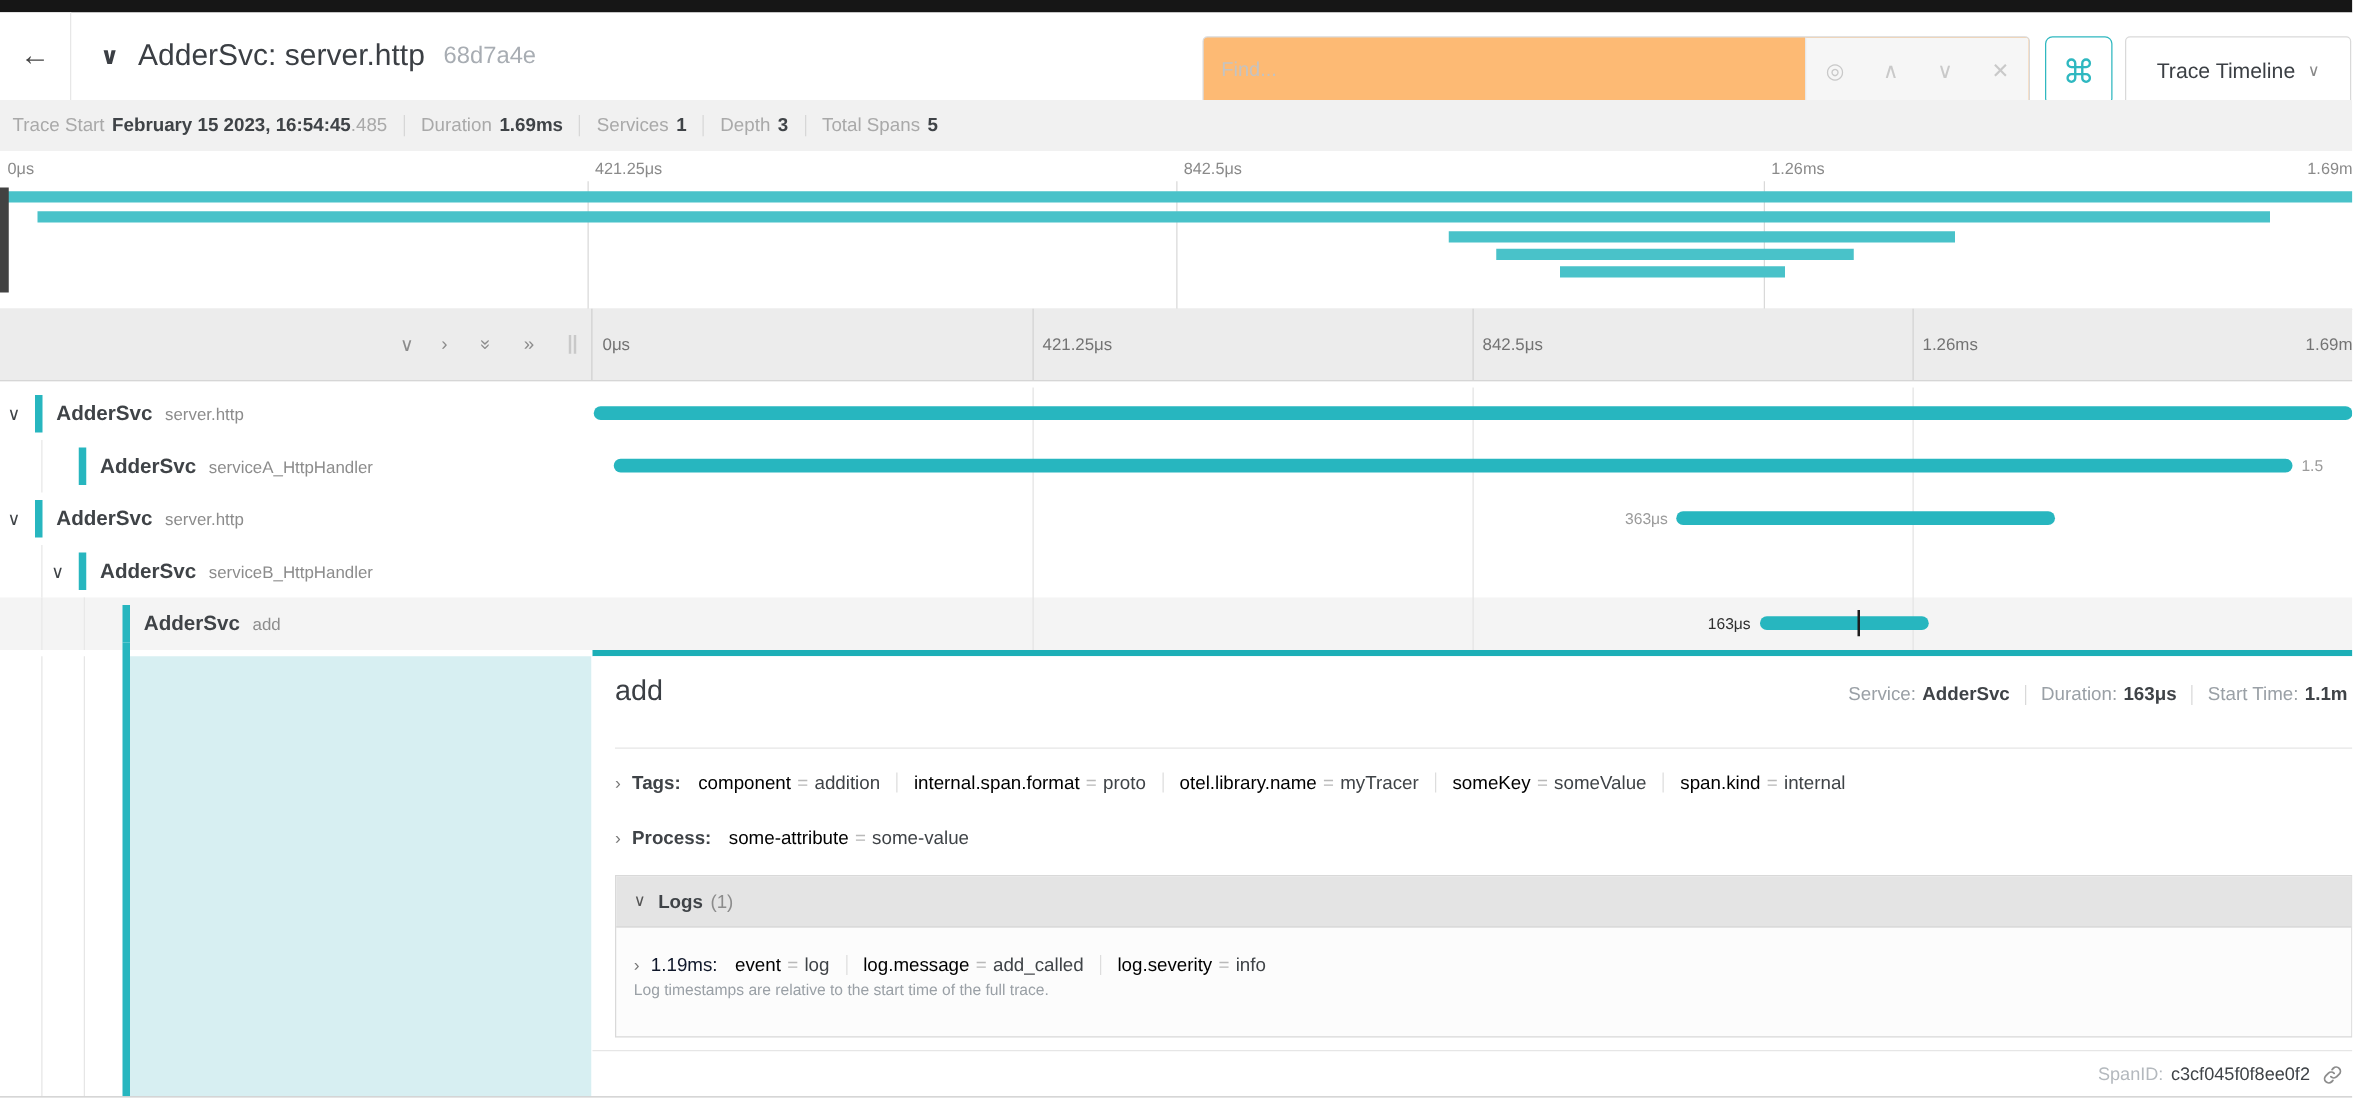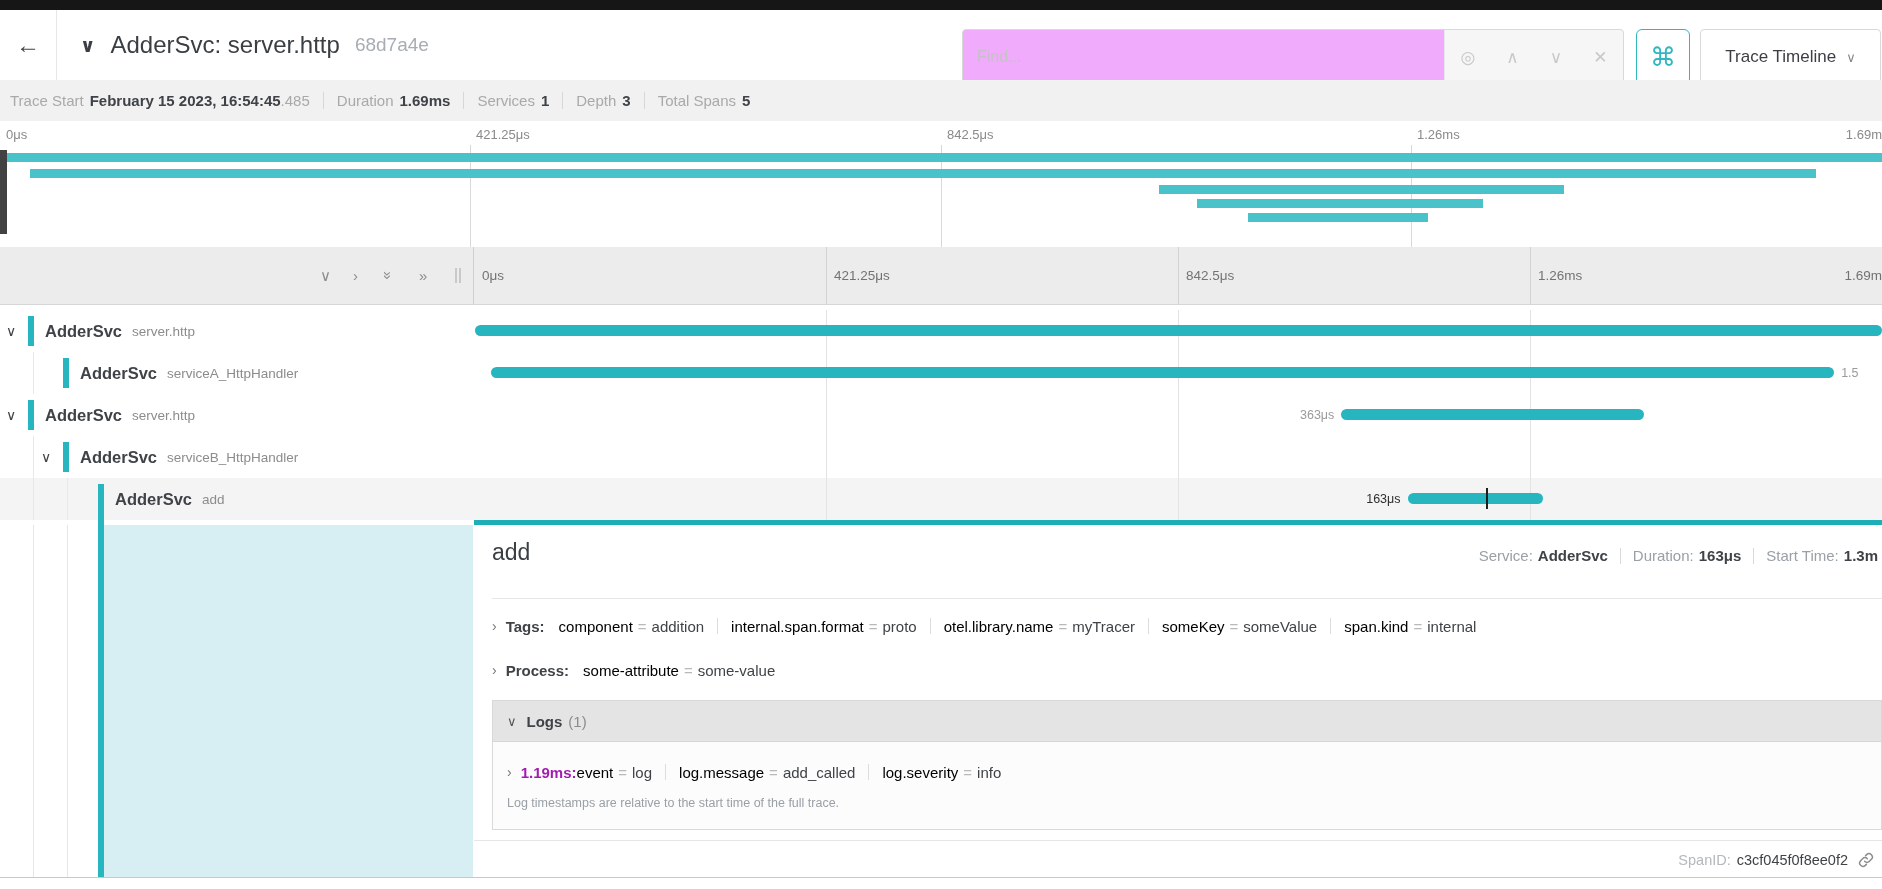--- a/index.html
+++ b/index.html
@@ -10,21 +10,21 @@
   
   .hdr{position:absolute;top:10px;left:0;right:0;height:70px;background:#fff}
   .back{position:absolute;left:0;top:0;width:56px;height:70px;border-right:1px solid #e7e7e7;
         border-bottom:1px solid #e7e7e7;display:flex;align-items:center;justify-content:center;
         font-size:24px;color:#444;cursor:pointer;background:#fff}
   .titlegrp{position:absolute;left:80px;top:0;height:70px;display:flex;align-items:center;gap:15px}
   .title-chev{font-size:19px;font-weight:700;color:#3b3f44;cursor:pointer}
   .ttl{font-size:24px;font-weight:500;color:#3b3f44;white-space:nowrap}
   .tid{font-size:19px;color:#a8adb3}
   .findbox{position:absolute;left:962px;top:19px;width:660px;height:54px;border:1px solid #d9d9d9;
-           border-radius:4px;display:flex;overflow:hidden;background:#f0abfc}
+           border-radius:4px;display:flex;overflow:hidden;background:#fdba74}
   .find-input{flex:1;border:none;outline:none;padding:0 14px;font-size:16px;color:#555;
               font-family:inherit;background:transparent}
   .find-input::placeholder{color:#c3c3c3}
   .find-icons{width:178px;background:#f6f6f6;border-left:1px solid #e8e8e8;display:flex;
               align-items:center;justify-content:space-around;color:#c9c9c9;font-size:17px}
   .find-icons span{cursor:pointer}
   .cmdbtn{position:absolute;left:1636px;top:19px;width:52px;height:54px;border:1px solid #2FB8C0;
           border-radius:6px;display:flex;align-items:center;justify-content:center;color:#2FB8C0;
           font-size:26px;background:#fff;cursor:pointer}
   .viewbtn{position:absolute;left:1700px;top:19px;width:179px;height:54px;border:1px solid #d9d9d9;
@@ -98,22 +98,22 @@
   .peq{color:#b9b9b9;margin:0 5px}
   .pv{color:#3f4347}
   .pair-sep{width:1px;height:16px;background:#ddd;margin:0 13px;display:inline-block}
   .logsbox{position:absolute;left:18px;right:0;top:175px;height:128px;border:1px solid #d9d9d9;background:#fcfcfc}
   .logshdr{height:40px;background:#e4e4e4;border-bottom:1px solid #d6d6d6;display:flex;
            align-items:center;padding-left:14px;font-size:15px;cursor:pointer}
   .lh-chev{color:#555;font-size:13px;margin-right:10px}
   .lh-title{font-weight:700;color:#3f4347;margin-right:6px}
   .lh-count{color:#8c8c8c}
   .logentry{position:absolute;left:14px;top:56px;height:30px;display:flex;align-items:center;font-size:15px;cursor:pointer}
-  .logtime{font-weight:700;color:#a21caf;margin-right:0}
-  .lognote{position:absolute;left:14px;top:95px;font-size:12.5px;color:#9aa0a6}
+  .logtime{font-weight:400;color:#0f172a;margin-right:14px}
+  .lognote{position:absolute;left:14px;top:84px;font-size:12.5px;color:#9aa0a6}
   .spanidrow{position:absolute;left:0;right:0;top:315px;height:37px;border-top:1px solid #e6e6e6;
              display:flex;align-items:center;justify-content:flex-end;padding-right:8px;
              font-size:14.5px;gap:6px}
   .sid-label{color:#b4b9be}
   .sid-value{color:#3f4347}
   .linkicon{display:flex;margin-left:4px;cursor:pointer}
   .bottomline{position:absolute;top:877px;left:0;right:0;height:1px;background:#c9c9c9}
 </style>
 </head>
 <body>
@@ -289,21 +289,21 @@
   <div class="panel">
     <div class="ptitle">add</div>
     <div class="poverview">
       <span class="ov-label">Service:</span>
       <span class="ov-value">AdderSvc</span>
       <span class="ov-sep"></span>
       <span class="ov-label">Duration:</span>
       <span class="ov-value">163μs</span>
       <span class="ov-sep"></span>
       <span class="ov-label">Start Time:</span>
-      <span class="ov-value">1.3m</span>
+      <span class="ov-value">1.1m</span>
     </div>
     <div class="pdivider"></div>
 
     <div class="secrow tagsrow">
       <span class="sec-chev">›</span>
       <span class="sec-title">Tags:</span>
       <span class="kvlist" id="tags-list">
           <span class="pk">component</span>
           <span class="peq">=</span>
           <span class="pv">addition</span>

